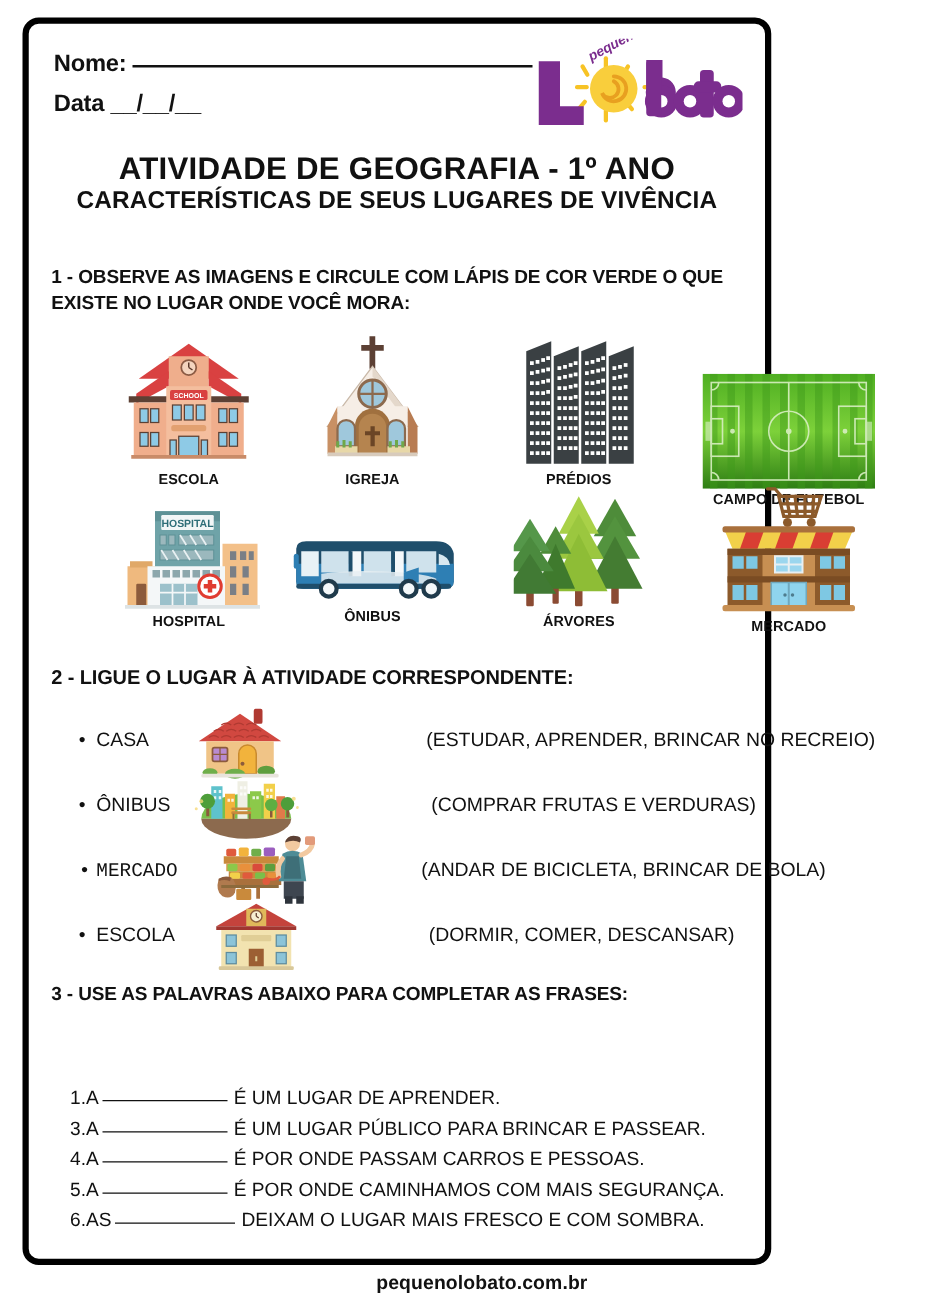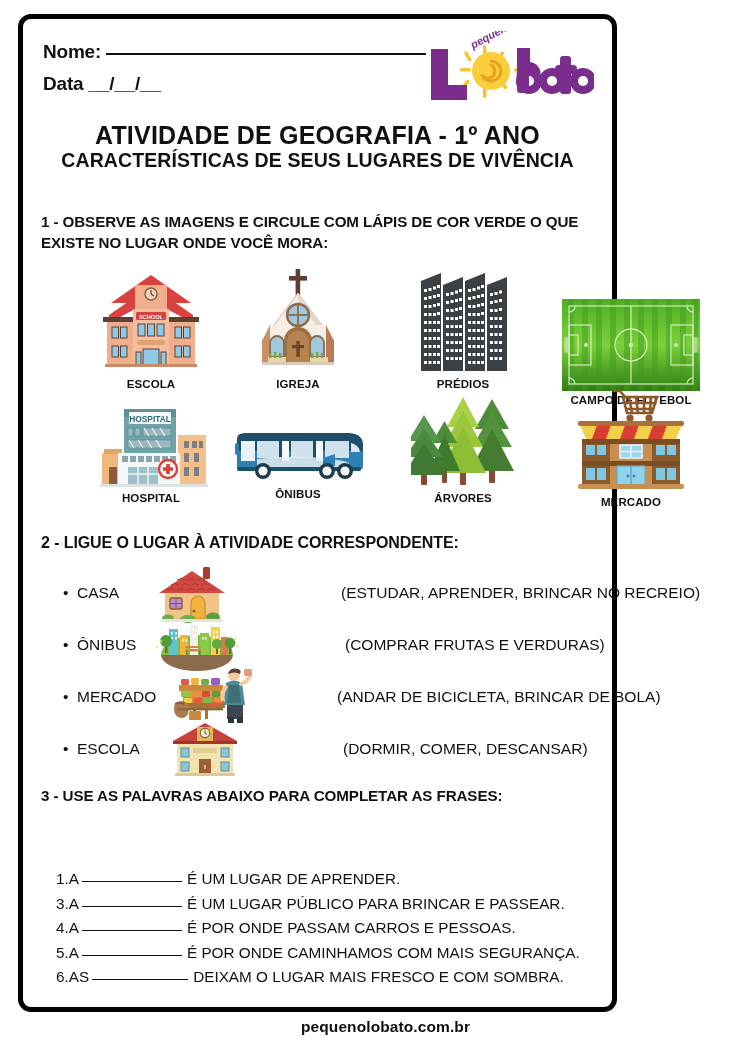--- a/index.html
+++ b/index.html
@@ -703,21 +703,21 @@
               <circle cx="6" cy="26" r="1.6"></circle>
                 <circle cx="2" cy="32" r="1.2"></circle>
               <circle cx="80" cy="24" r="1.6"></circle>
                 <circle cx="83" cy="31" r="1.2"></circle>
             </g>
           </svg>
           <div class="q2-right" style="left:322px; top:17px;">(COMPRAR FRUTAS E VERDURAS)</div>
         </div>
 
         <div class="q2-row" style="top:104px;">
-          <div class="q2-left" style="top:17px;">
+          <div class="q2-left" style="top:17px;font-family:Liberation Mono, monospace;">
             <span class="q2-bullet">•</span><span>MERCADO</span>
           </div>
           <svg class="q2-pic" style="top:-6px; left:148px;" width="82" height="60" viewBox="0 0 82 60">
 
             <path d="M8 20 h44 v6 h-44 z" fill="#C98A3C"></path>
             <path d="M10 26 h40 v6 h-40 z" fill="#D89A4C"></path>
             <path d="M12 32 h38 v6 h-38 z" fill="#C98A3C"></path>
             <path d="M10 38 h44 v5 h-44 z" fill="#A9703C"></path>
 
             <g>

